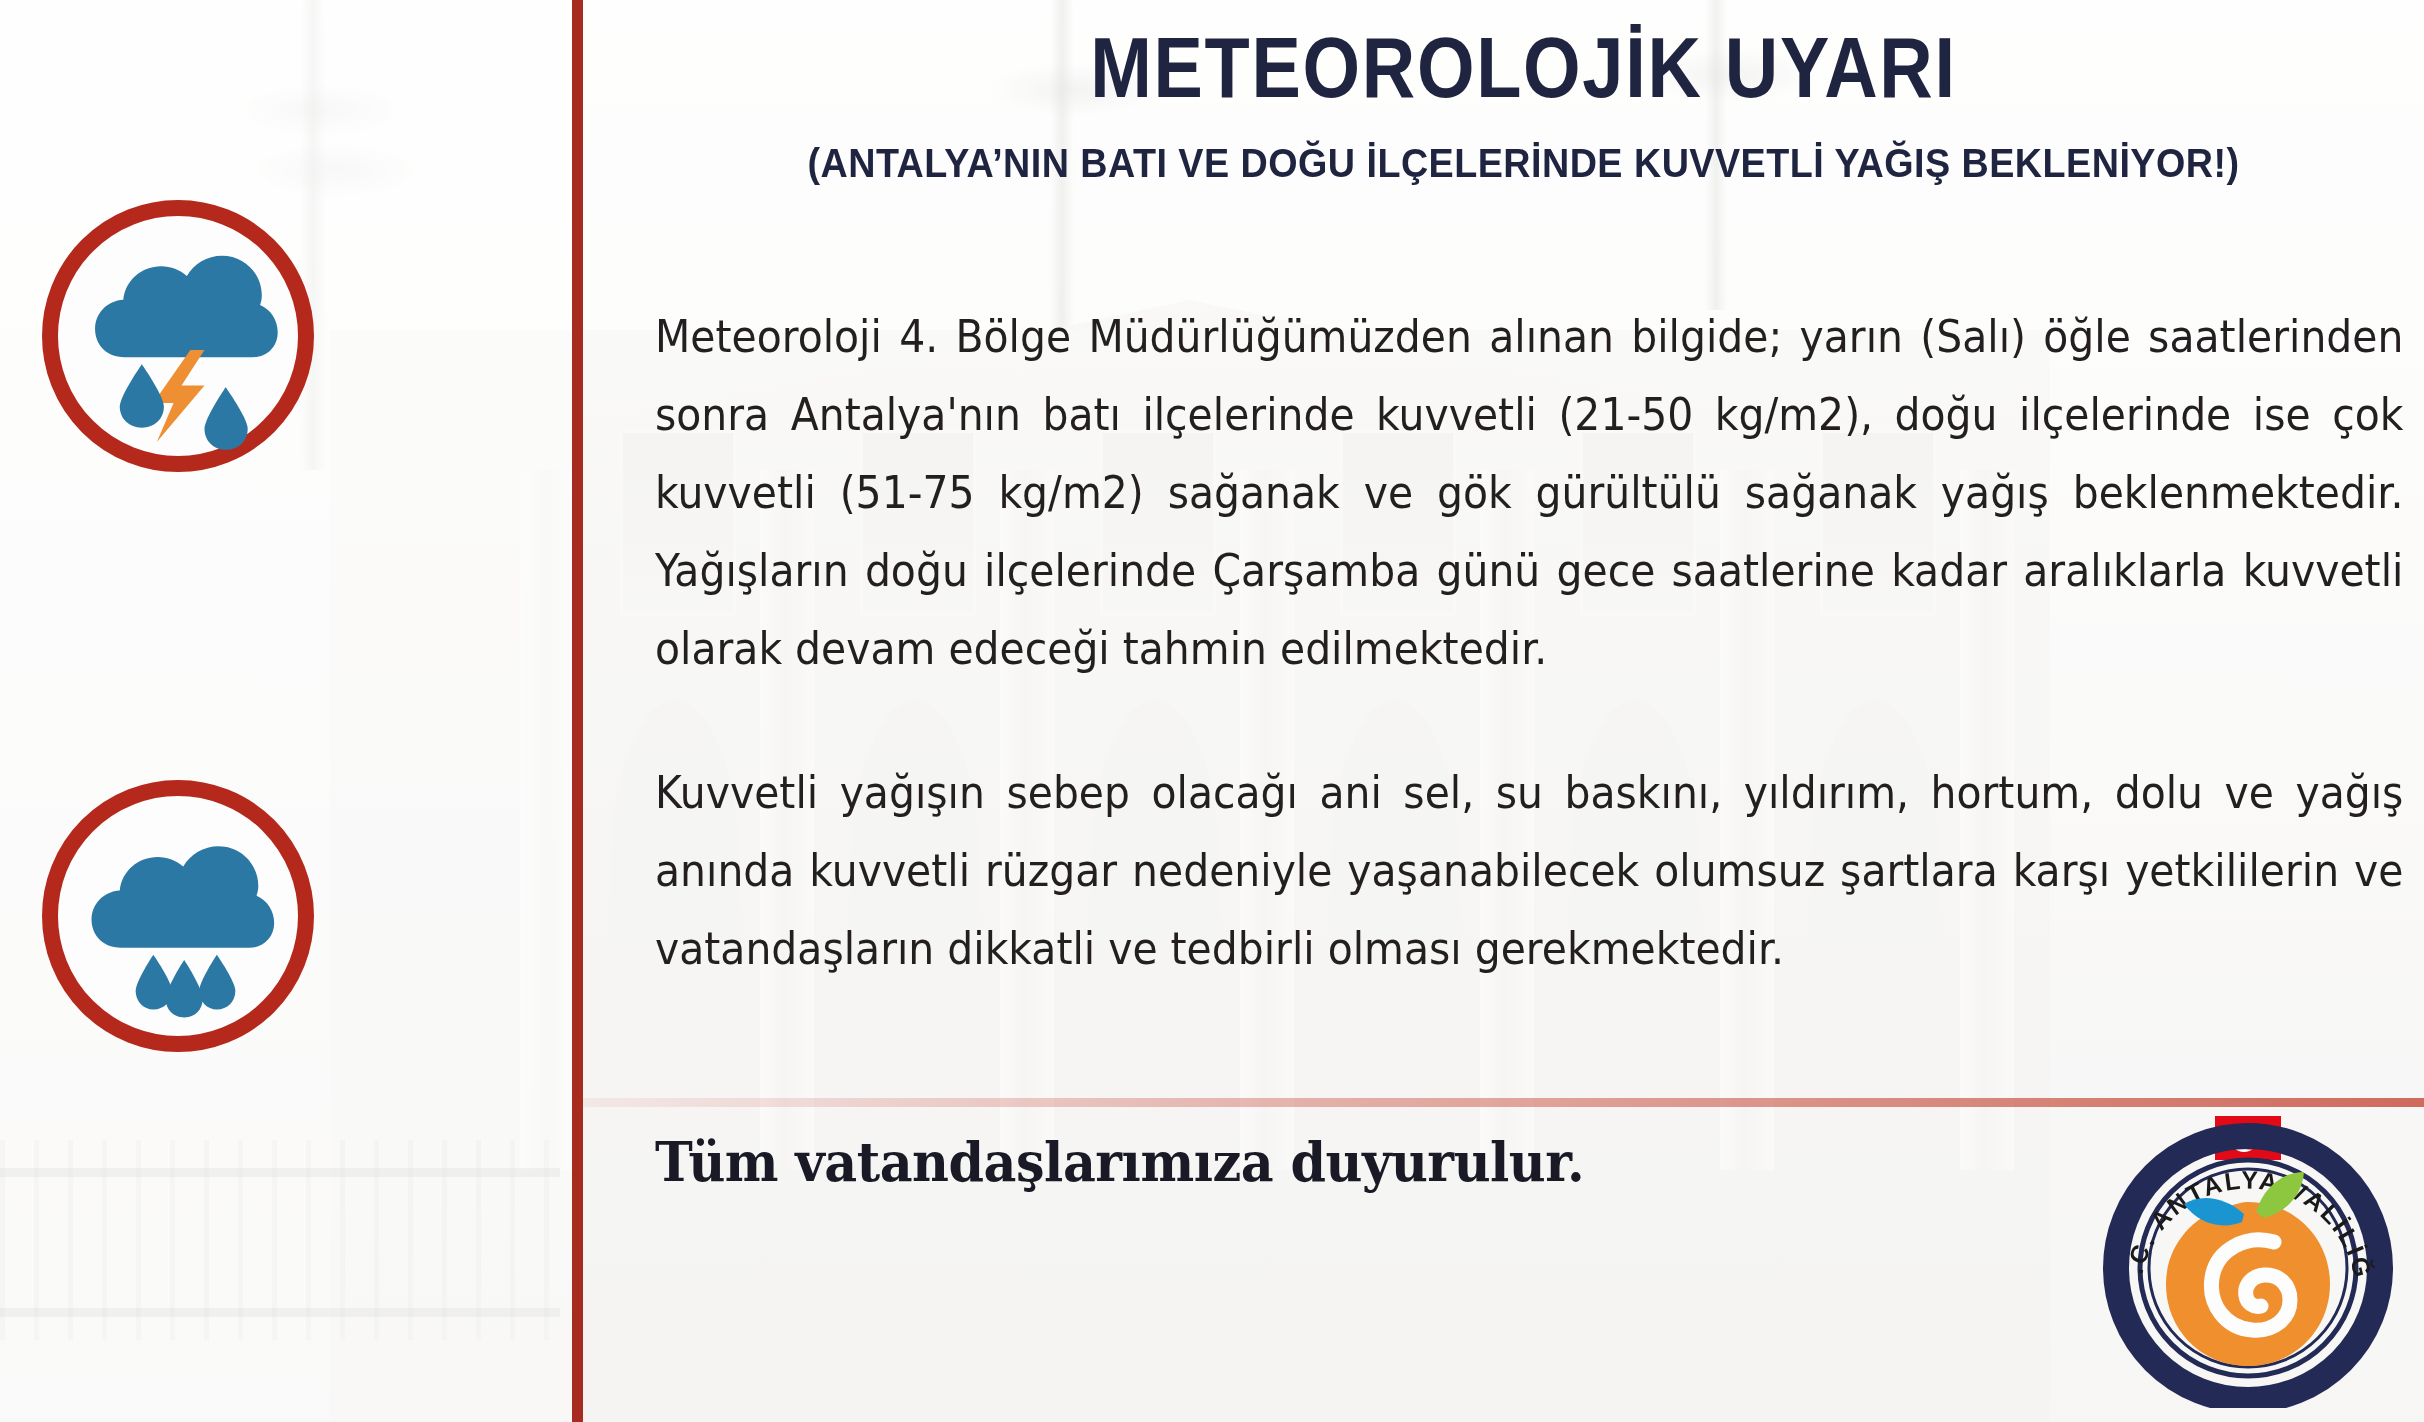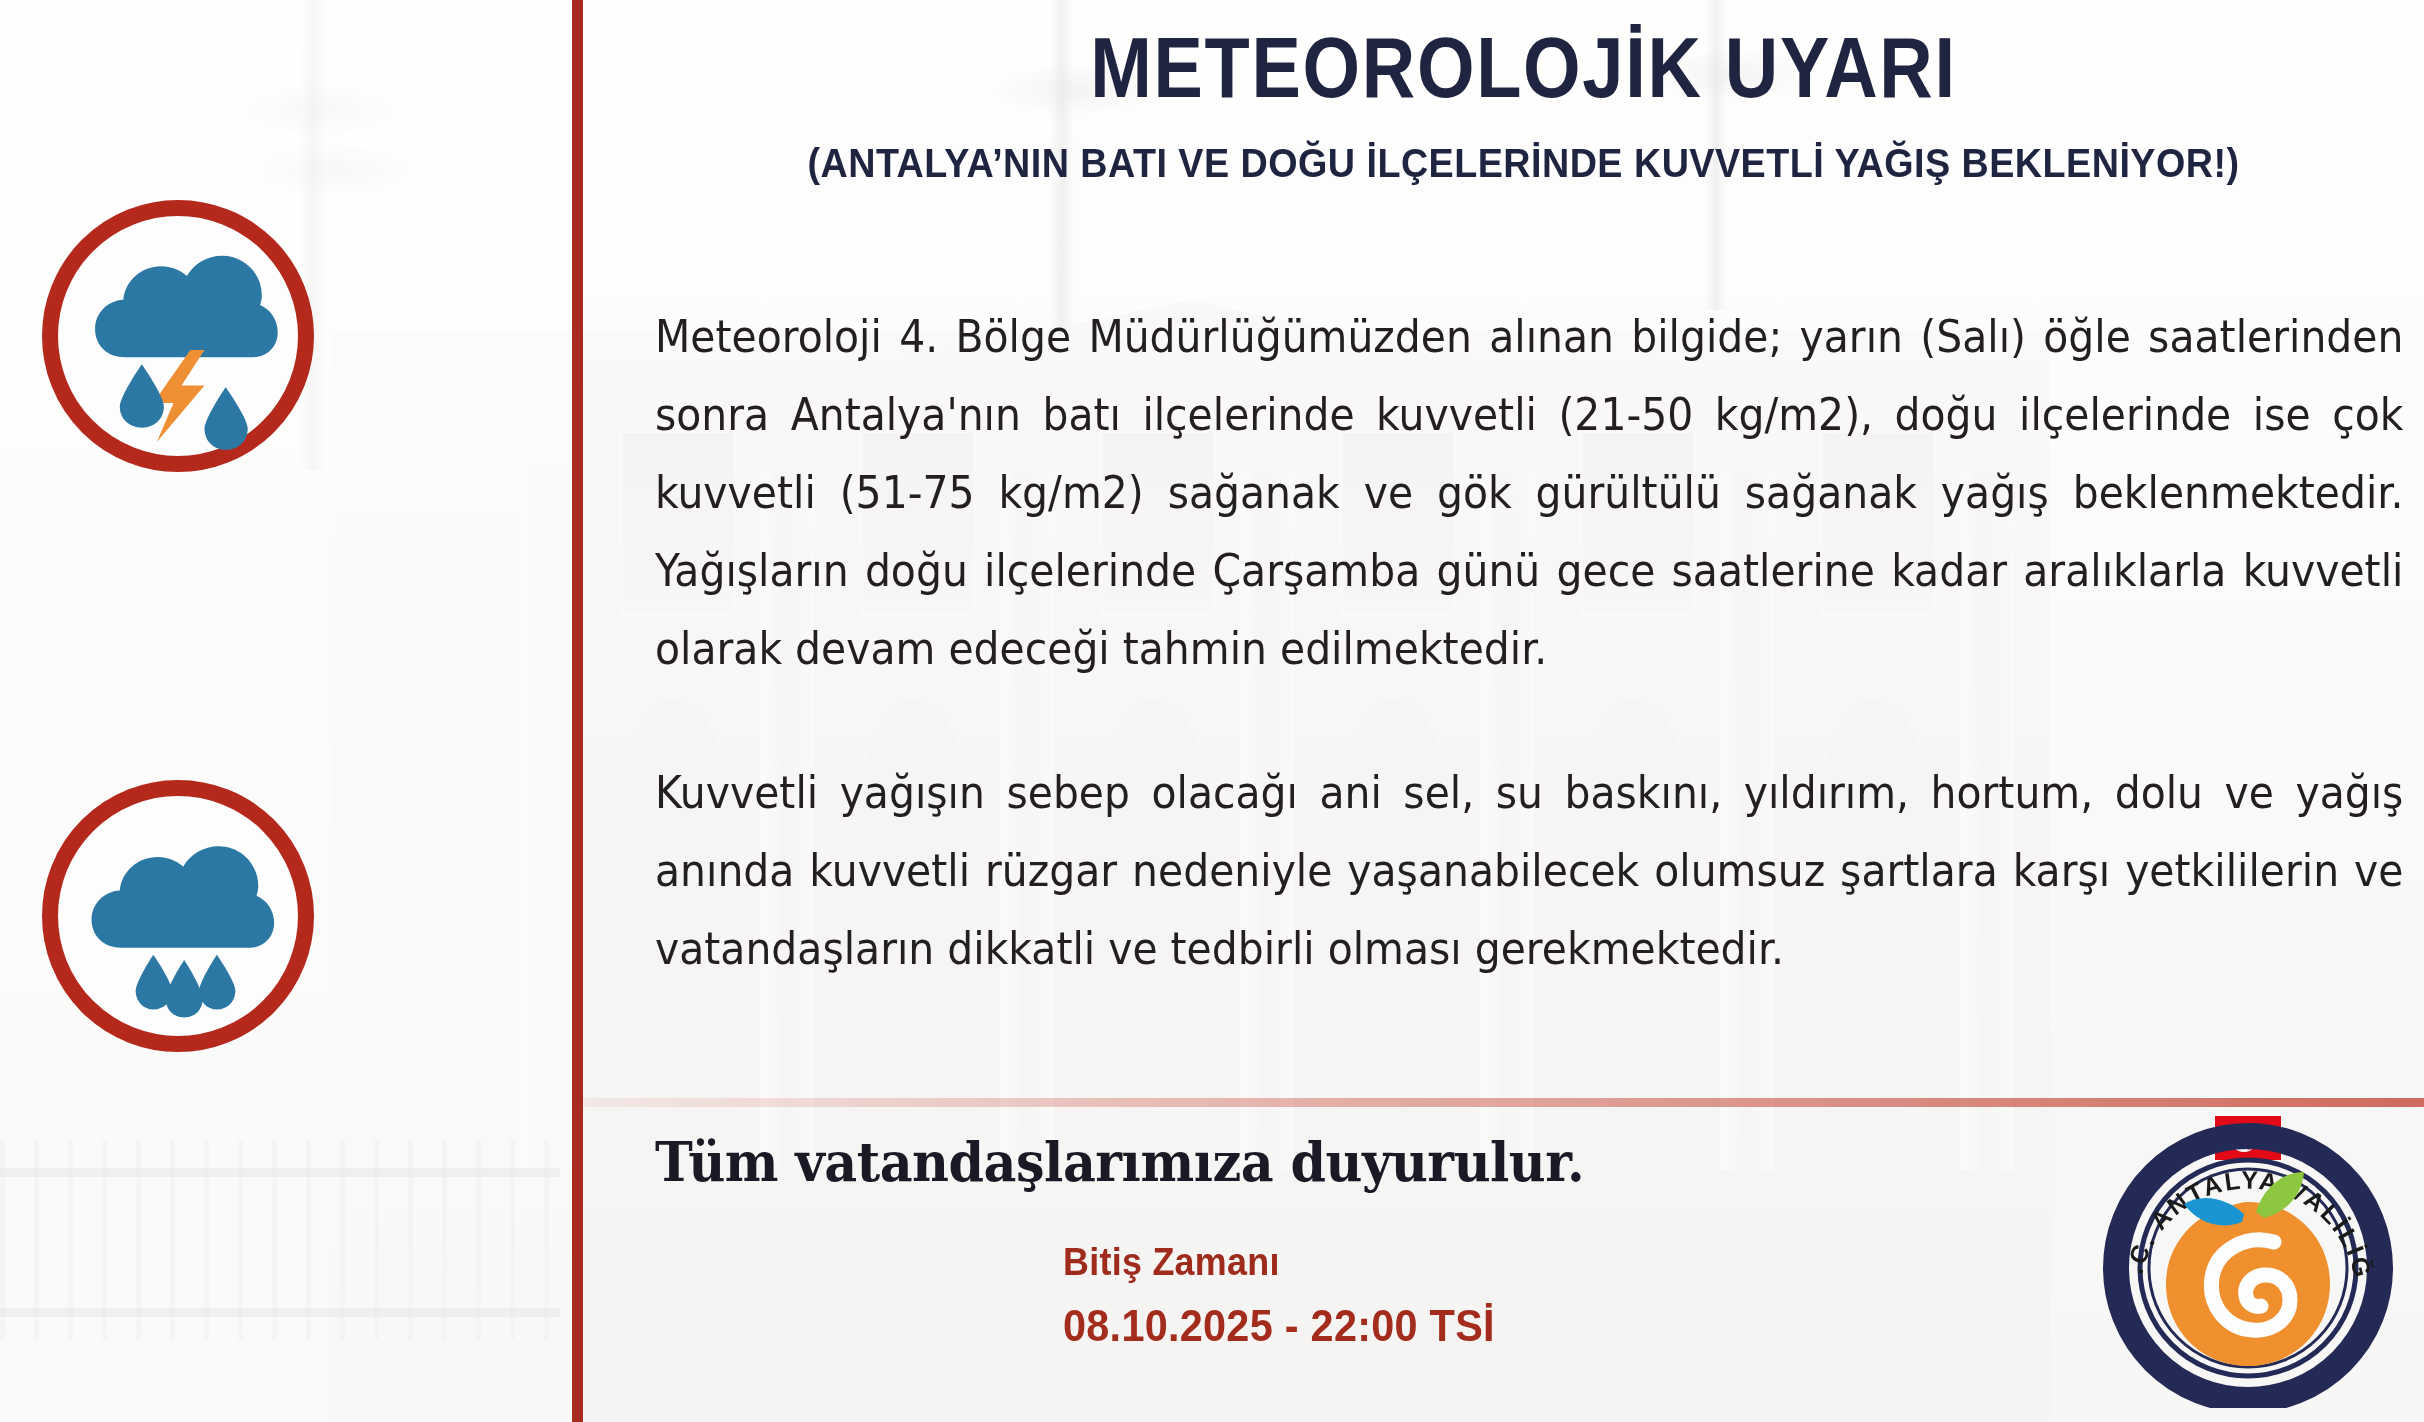--- a/index.html
+++ b/index.html
@@ -363,24 +363,20 @@
 
     <div class="body-block">
       <p class="para">Meteoroloji 4. Bölge Müdürlüğümüzden alınan bilgide; yarın (Salı) öğle saatlerinden sonra Antalya'nın batı ilçelerinde kuvvetli (21-50 kg/m2), doğu ilçelerinde ise çok kuvvetli (51-75 kg/m2) sağanak ve gök gürültülü sağanak yağış beklenmektedir. Yağışların doğu ilçelerinde Çarşamba günü gece saatlerine kadar aralıklarla kuvvetli olarak devam edeceği tahmin edilmektedir.</p>
       <p class="para">Kuvvetli yağışın sebep olacağı ani sel, su baskını, yıldırım, hortum, dolu ve yağış anında kuvvetli rüzgar nedeniyle yaşanabilecek olumsuz şartlara karşı yetkililerin ve vatandaşların dikkatli ve tedbirli olması gerekmektedir.</p>
     </div>
 
     <div class="footer">
       <div class="announce">Tüm vatandaşlarımıza duyurulur.</div>
 
 
-      <div class="time-block end">
-        <div class="time-label">Bitiş Zamanı</div>
-        <div class="time-value">08.10.2025 - 22:00 TSİ</div>
-      </div>
 
       <div class="emblem">
         <svg viewBox="0 0 300 300" xmlns="http://www.w3.org/2000/svg" aria-hidden="true">
           <defs>
             <path id="arcpath" d="M 44 168 A 108 108 0 0 1 256 168" fill="none"></path>
           </defs>
 
           <g>
             <rect x="117" y="8" width="66" height="44" fill="#e30a17"></rect>
             <circle cx="146" cy="30" r="14" fill="#ffffff"></circle>

